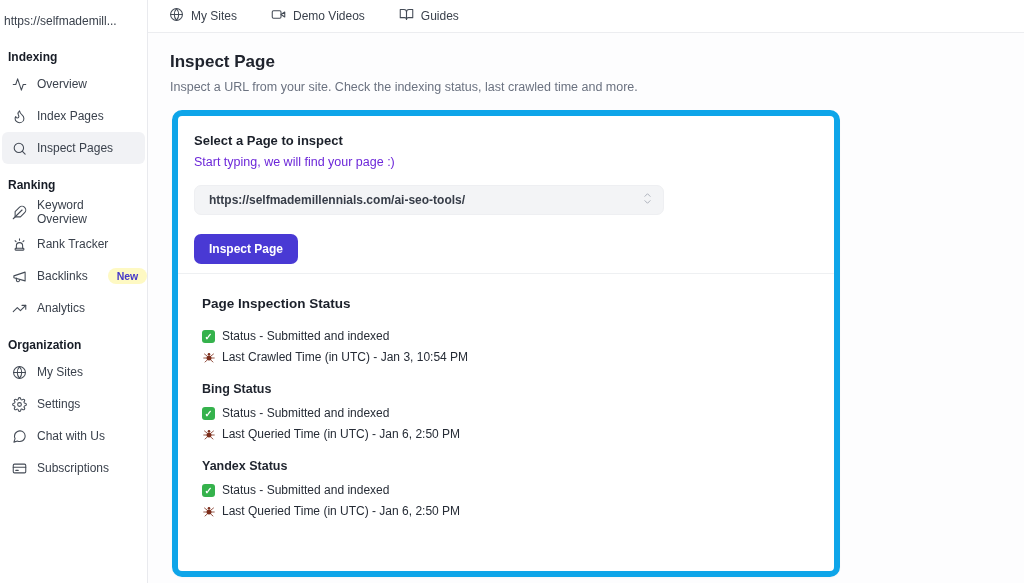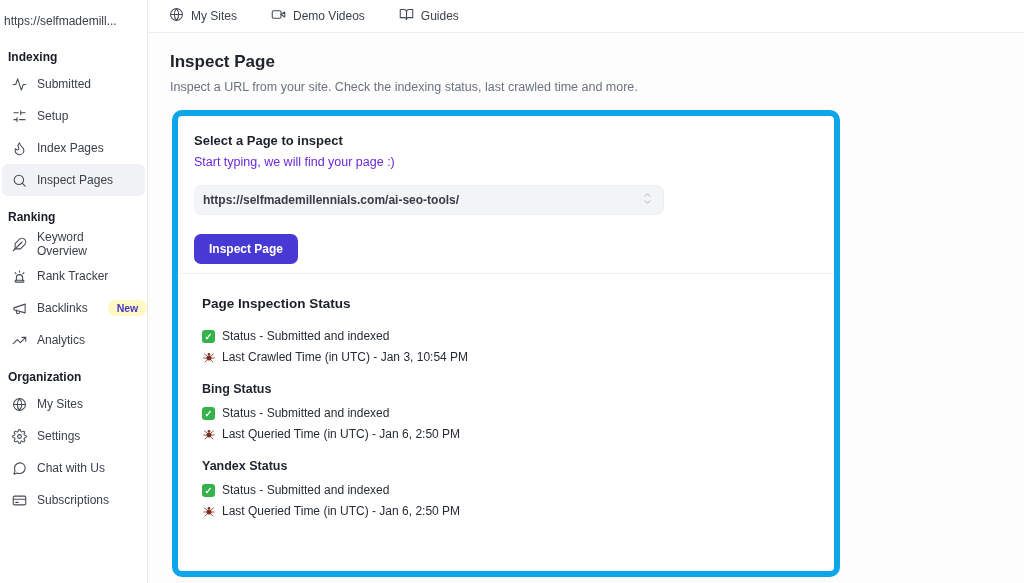--- a/index.html
+++ b/index.html
@@ -39,21 +39,21 @@
   .page-sub { margin-top:8px; font-size:12.5px; color:#6b7280; }
 
   .card { position:absolute; left:24px; top:77px; width:668px; height:467px;
     background:#ffffff; border:6px solid #0ea5e9; border-radius:10px;
     box-shadow:0 1px 2px rgba(15,20,40,.03); }
   .card-top { padding:17px 16px 0 16px; }
   .form-heading { font-size:13px; font-weight:700; color:#1b202a; }
   .form-hint { margin-top:7px; font-size:12.5px; color:#6d28d9; }
   .url-select { margin-top:16px; width:470px; height:30px; background:#f3f4f6;
     border:1px solid #eeeff2; border-radius:7px; display:flex; align-items:center;
-    padding:0 10px 0 8px; cursor:pointer; }
+    padding:0 10px 0 14px; cursor:pointer; }
   .url-select .val { flex:1; font-size:12px; font-weight:700; color:#373d48;
     white-space:nowrap; overflow:hidden; }
   .stepper svg { width:11px; height:13px; stroke:#a2a8b3; stroke-width:2;
     fill:none; stroke-linecap:round; stroke-linejoin:round; }
   .inspect-btn { margin-top:19px; display:inline-block; background:#4939d4;
     color:#ffffff; font-size:12px; font-weight:700; border:none; border-radius:7px;
     padding:8px 15px; cursor:pointer; font-family:"Liberation Sans", sans-serif; }
   .divider { position:absolute; left:0; right:0; top:157px; border-top:1px solid #eef0f2; }
 
   .card-status { position:absolute; left:0; right:0; top:158px; bottom:0;
@@ -76,34 +76,21 @@
   <div class="side-url">https://selfmademill...</div>
 
   <div class="section-title">Indexing</div>
 
   <div class="side-item">
     <span class="ic">
       <svg viewBox="0 0 24 24">
           <path d="M22 12h-4l-3 9L9 3l-3 9H2"></path>
         </svg>
       </span>
-    <span>Submitted</span>
-  </div>
-  <div class="side-item">
-    <span class="ic">
-      <svg viewBox="0 0 24 24">
-          <line x1="21" y1="6" x2="14" y2="6"></line>
-          <line x1="10" y1="6" x2="3" y2="6"></line>
-          <line x1="21" y1="17" x2="12" y2="17"></line>
-          <line x1="8" y1="17" x2="3" y2="17"></line>
-          <line x1="14" y1="3" x2="14" y2="9"></line>
-          <line x1="8" y1="14" x2="8" y2="20"></line>
-        </svg>
-      </span>
-    <span>Setup</span>
+    <span>Overview</span>
   </div>
   <div class="side-item">
     <span class="ic">
       <svg viewBox="0 0 24 24">
           <path d="M8.5 14.5A2.5 2.5 0 0 0 11 12c0-1.38-.5-2-1-3-1.07-2.14-.22-4.05 2-6 .5 2.5 2 4.9 4 6.5 2 1.6 3 3.5 3 5.5a7 7 0 1 1-14 0c0-1.15.43-2.29 1-3a2.5 2.5 0 0 0 2.5 2.5z"></path>
         </svg>
       </span>
     <span>Index Pages</span>
   </div>
   <div class="side-item active">

